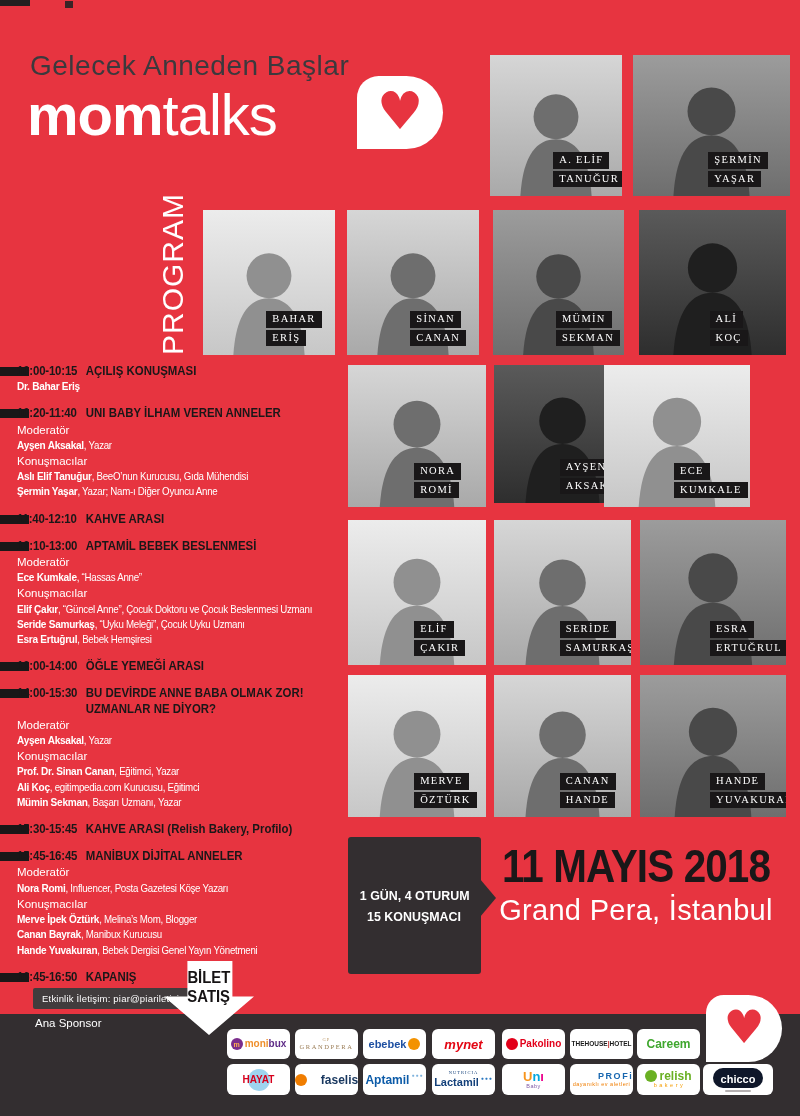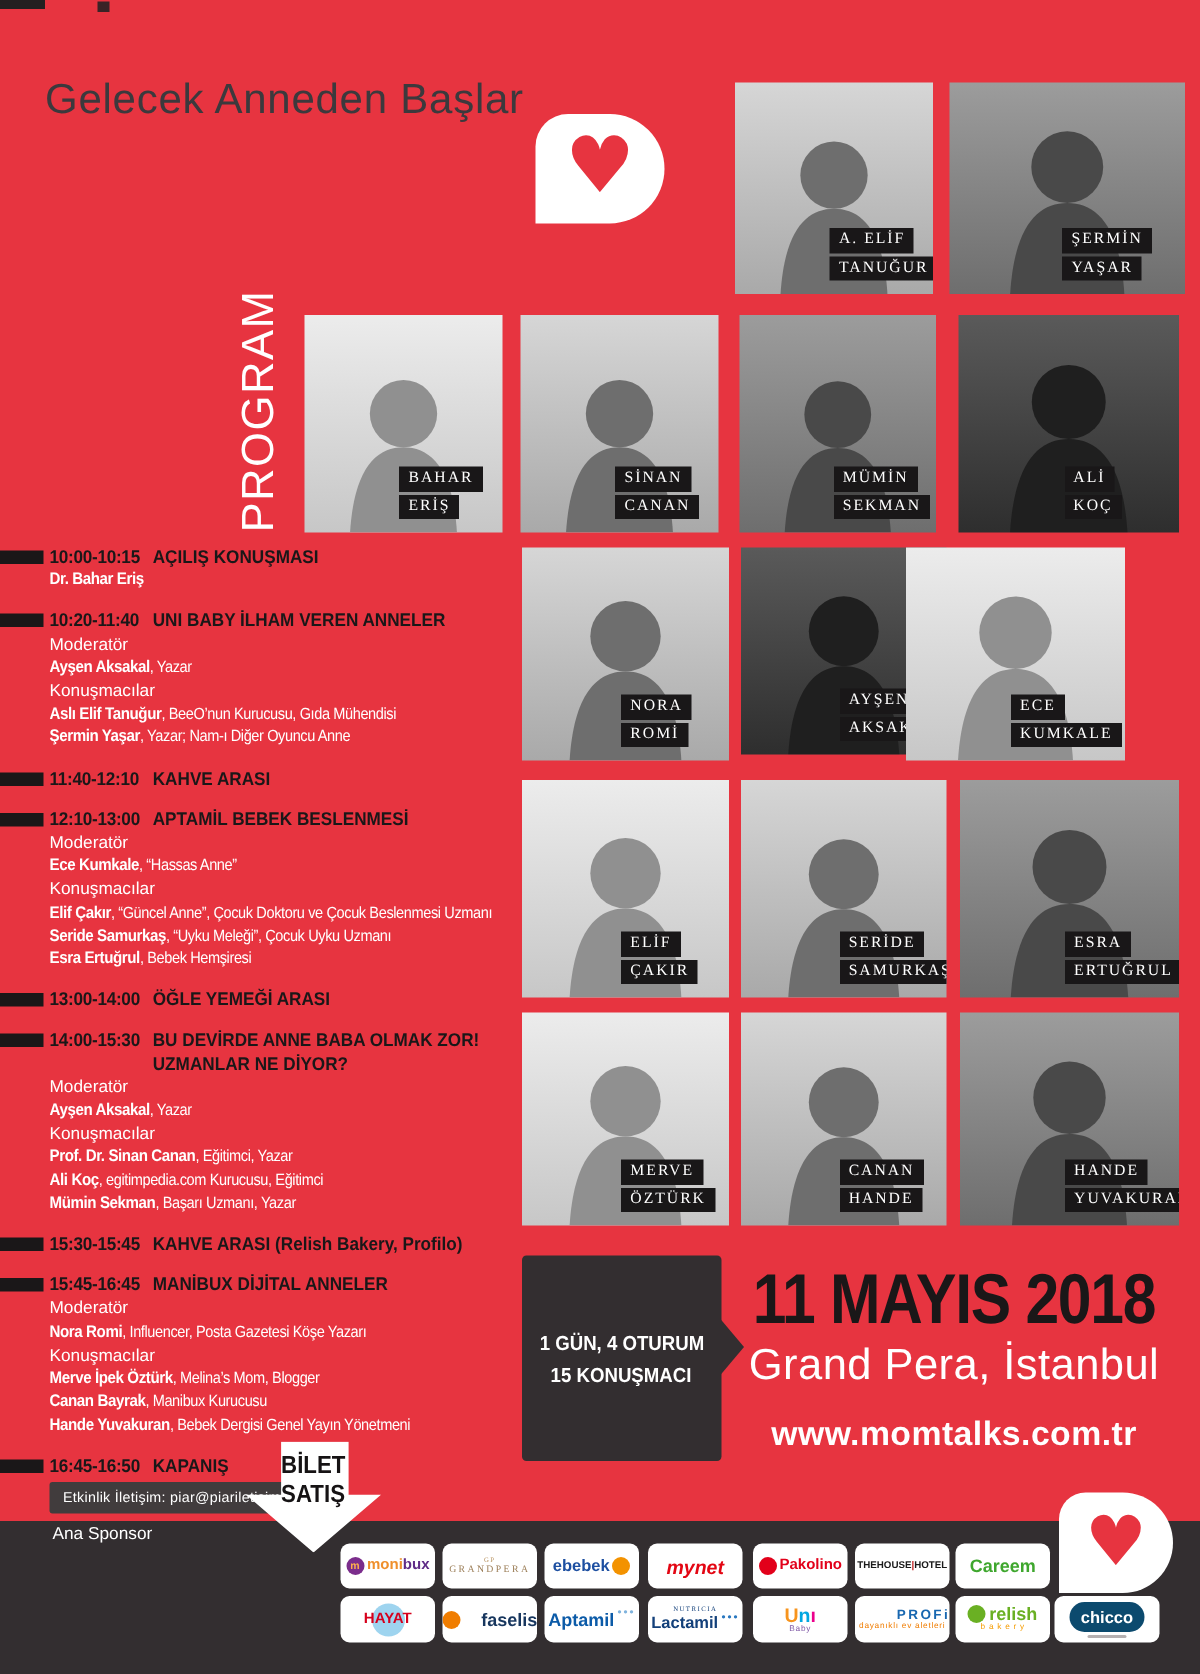--- a/index.html
+++ b/index.html
@@ -35,21 +35,21 @@
   .t1{background:linear-gradient(180deg,#d6d6d6,#a9a9a9);} .t1 svg path,.t1 svg circle{fill:#6e6e6e;}
   .t2{background:linear-gradient(180deg,#9c9c9c,#6e6e6e);} .t2 svg path,.t2 svg circle{fill:#494949;}
   .t3{background:linear-gradient(180deg,#5a5a5a,#2e2e2e);} .t3 svg path,.t3 svg circle{fill:#1f1f1f;}
   .chips{position:absolute;left:48%;bottom:9px;display:flex;flex-direction:column;
          align-items:flex-start;gap:2px;}
   .chip{background:#191718;color:#fff;font-family:"Liberation Serif",serif;font-size:10.5px;
         letter-spacing:1.3px;padding:3px 6px;line-height:1;white-space:nowrap;}
 
   
   .schedule{left:0;top:364px;width:345px;color:#fff;}
-  .session{position:relative;padding-left:33px;margin-bottom:12px;}
+  .session{position:relative;padding-left:17px;margin-bottom:12px;}
   .tick{position:absolute;left:0;top:3px;width:29px;height:9px;background:#1a1718;}
   .shead{display:flex;color:#1a1718;font-weight:700;font-size:12.3px;line-height:15.2px;
          transform:scaleX(.93);transform-origin:0 50%;white-space:nowrap;}
   .stime{width:74px;flex:none;letter-spacing:-.2px;}
   .blabel{font-size:11.5px;line-height:15.2px;margin-top:1px;color:#fff;}
   .person{font-size:10.8px;line-height:15.2px;letter-spacing:-.3px;white-space:nowrap;
           transform:scaleX(.9);transform-origin:0 50%;}
   .person b{font-size:11.2px;}
 
   
@@ -89,32 +89,33 @@
   .serif .s-main{font-family:"Liberation Serif",serif;font-weight:400;letter-spacing:1.6px;}
   .italic .s-main{font-style:italic;}
   .spaced .s-main{letter-spacing:1.6px;}
   .s-icon{display:inline-flex;align-items:center;justify-content:center;width:12px;height:12px;
           border-radius:50%;font-size:7px;font-weight:700;flex:none;}
   .s-behind{position:absolute;width:22px;height:22px;border-radius:50%;z-index:0;left:50%;top:50%;
             transform:translate(-50%,-50%);}
   .s-top{font-size:4.5px;letter-spacing:1px;margin-bottom:1px;}
   .s-sub{font-size:5.5px;margin-top:1px;letter-spacing:.5px;}
   .s-dots{font-size:5px;letter-spacing:1px;position:relative;top:-4px;}
-  .pillwrap{background:#0c4a6e;border-radius:10px;padding:2px 8px;}
+  .pillwrap{background:#0f172a;border-radius:10px;padding:2px 8px;}
   .s-bar{width:26px;height:2px;background:#b5b0b1;border-radius:1px;margin-top:2px;}
 </style>
 </head>
 <body>
 
 <div class="poster">
 
   <div class="abs corner-bar"></div>
   <div class="abs corner-dot"></div>
 
   <div class="abs tagline">Gelecek Anneden Başlar</div>
+  <div class="abs logo"><b>mom</b><span class="lt">talks</span></div>
   <div class="abs heart-bubble hb-top">
     <span class="heart-glyph">♥</span>
   </div>
 
   <div class="abs program">PROGRAM</div>
 
   <div id="photos">
       <div class="photo t1" style="left: 490px; top: 55px; width: 132px; height: 141px;">
         <svg viewBox="0 0 100 100" preserveAspectRatio="xMidYMax meet">
           <circle cx="50" cy="40" r="17"></circle>
@@ -363,21 +364,20 @@
     <div>SATIŞ</div>
   </div>
 
   <div class="abs info-box">
     <div>1 GÜN, 4 OTURUM</div>
     <div>15 KONUŞMACI</div>
   </div>
   <div class="abs event">
     <div class="edate">11 MAYIS 2018</div>
     <div class="evenue">Grand Pera, İstanbul</div>
-    <div class="eweb">www.momtalks.com.tr</div>
   </div>
 
   <div class="abs sbar">
     <div class="ana">Ana Sponsor</div>
     <div id="tiles">
         <div class="tile" style="left: 227px; top: 15px; width: 63px; height: 30px;">
           <div class="trow">
             <span class="s-icon" style="background: rgb(123, 45, 140); color: rgb(255, 177, 77);">m</span>
             <span class="s-main" style="font-size: 10px;"><span style="color: rgb(239, 143, 43);">moni</span><span style="color: rgb(95, 44, 135);">bux</span></span>
           </div>

